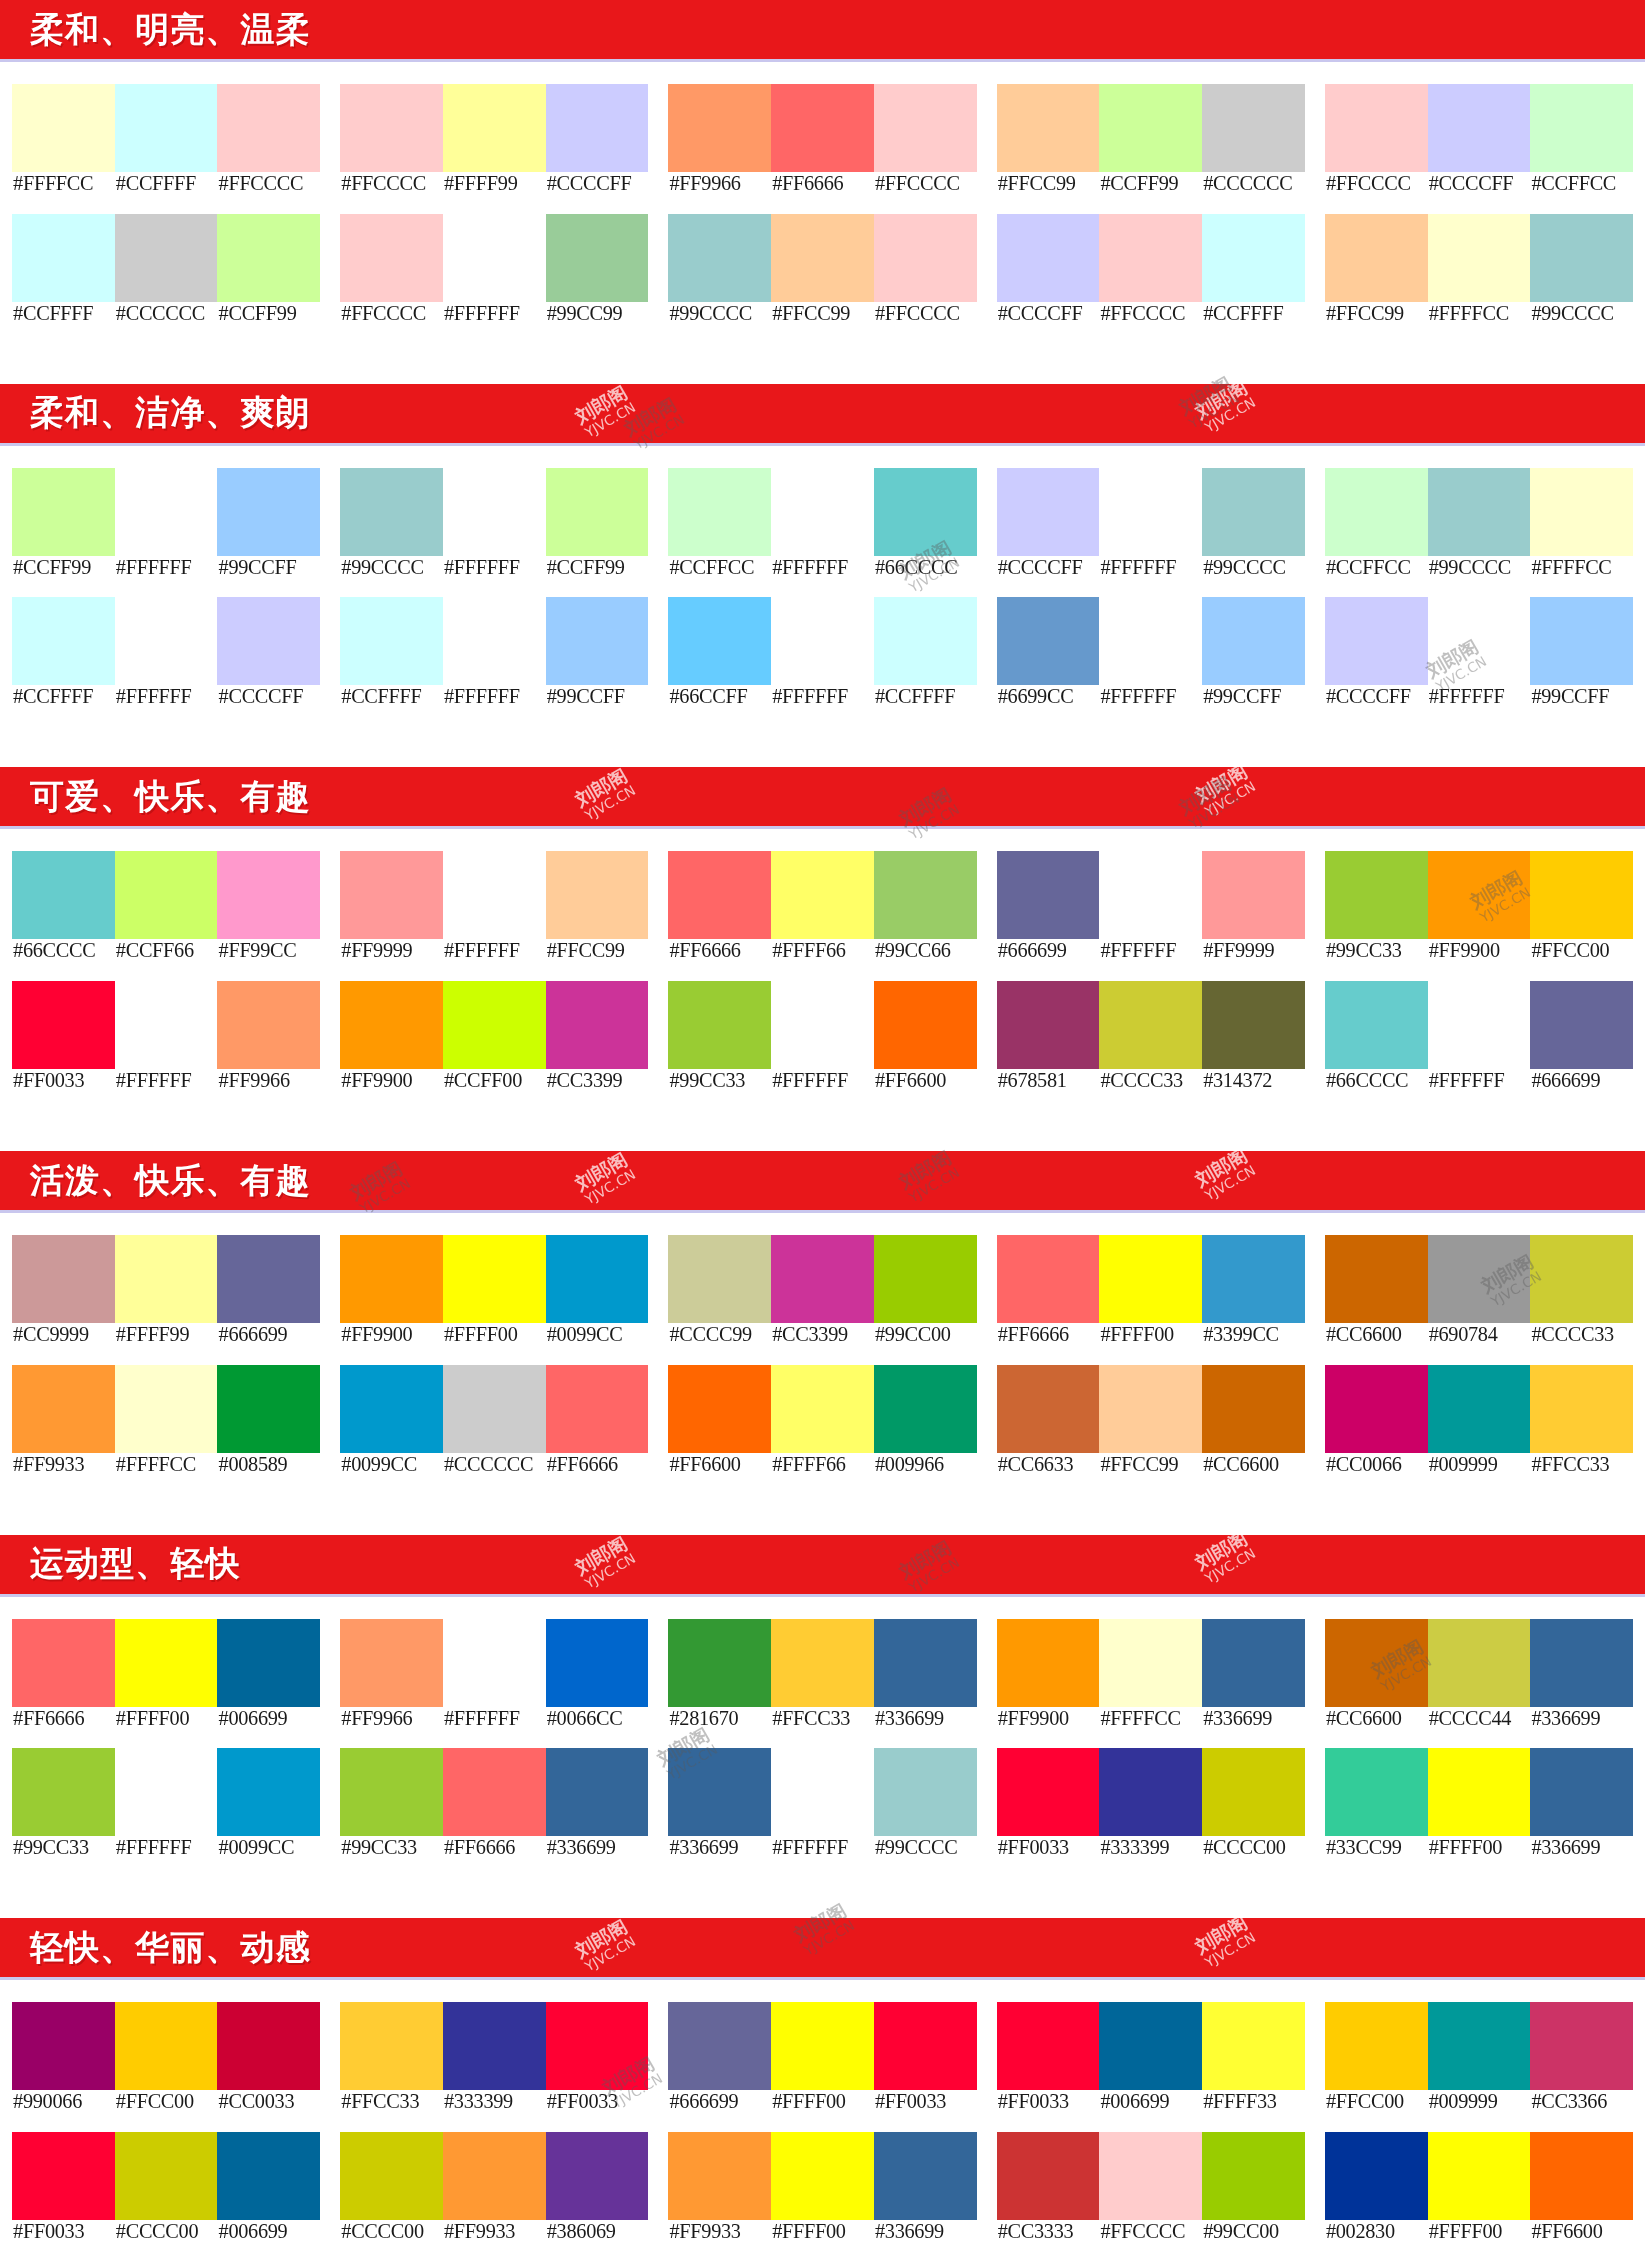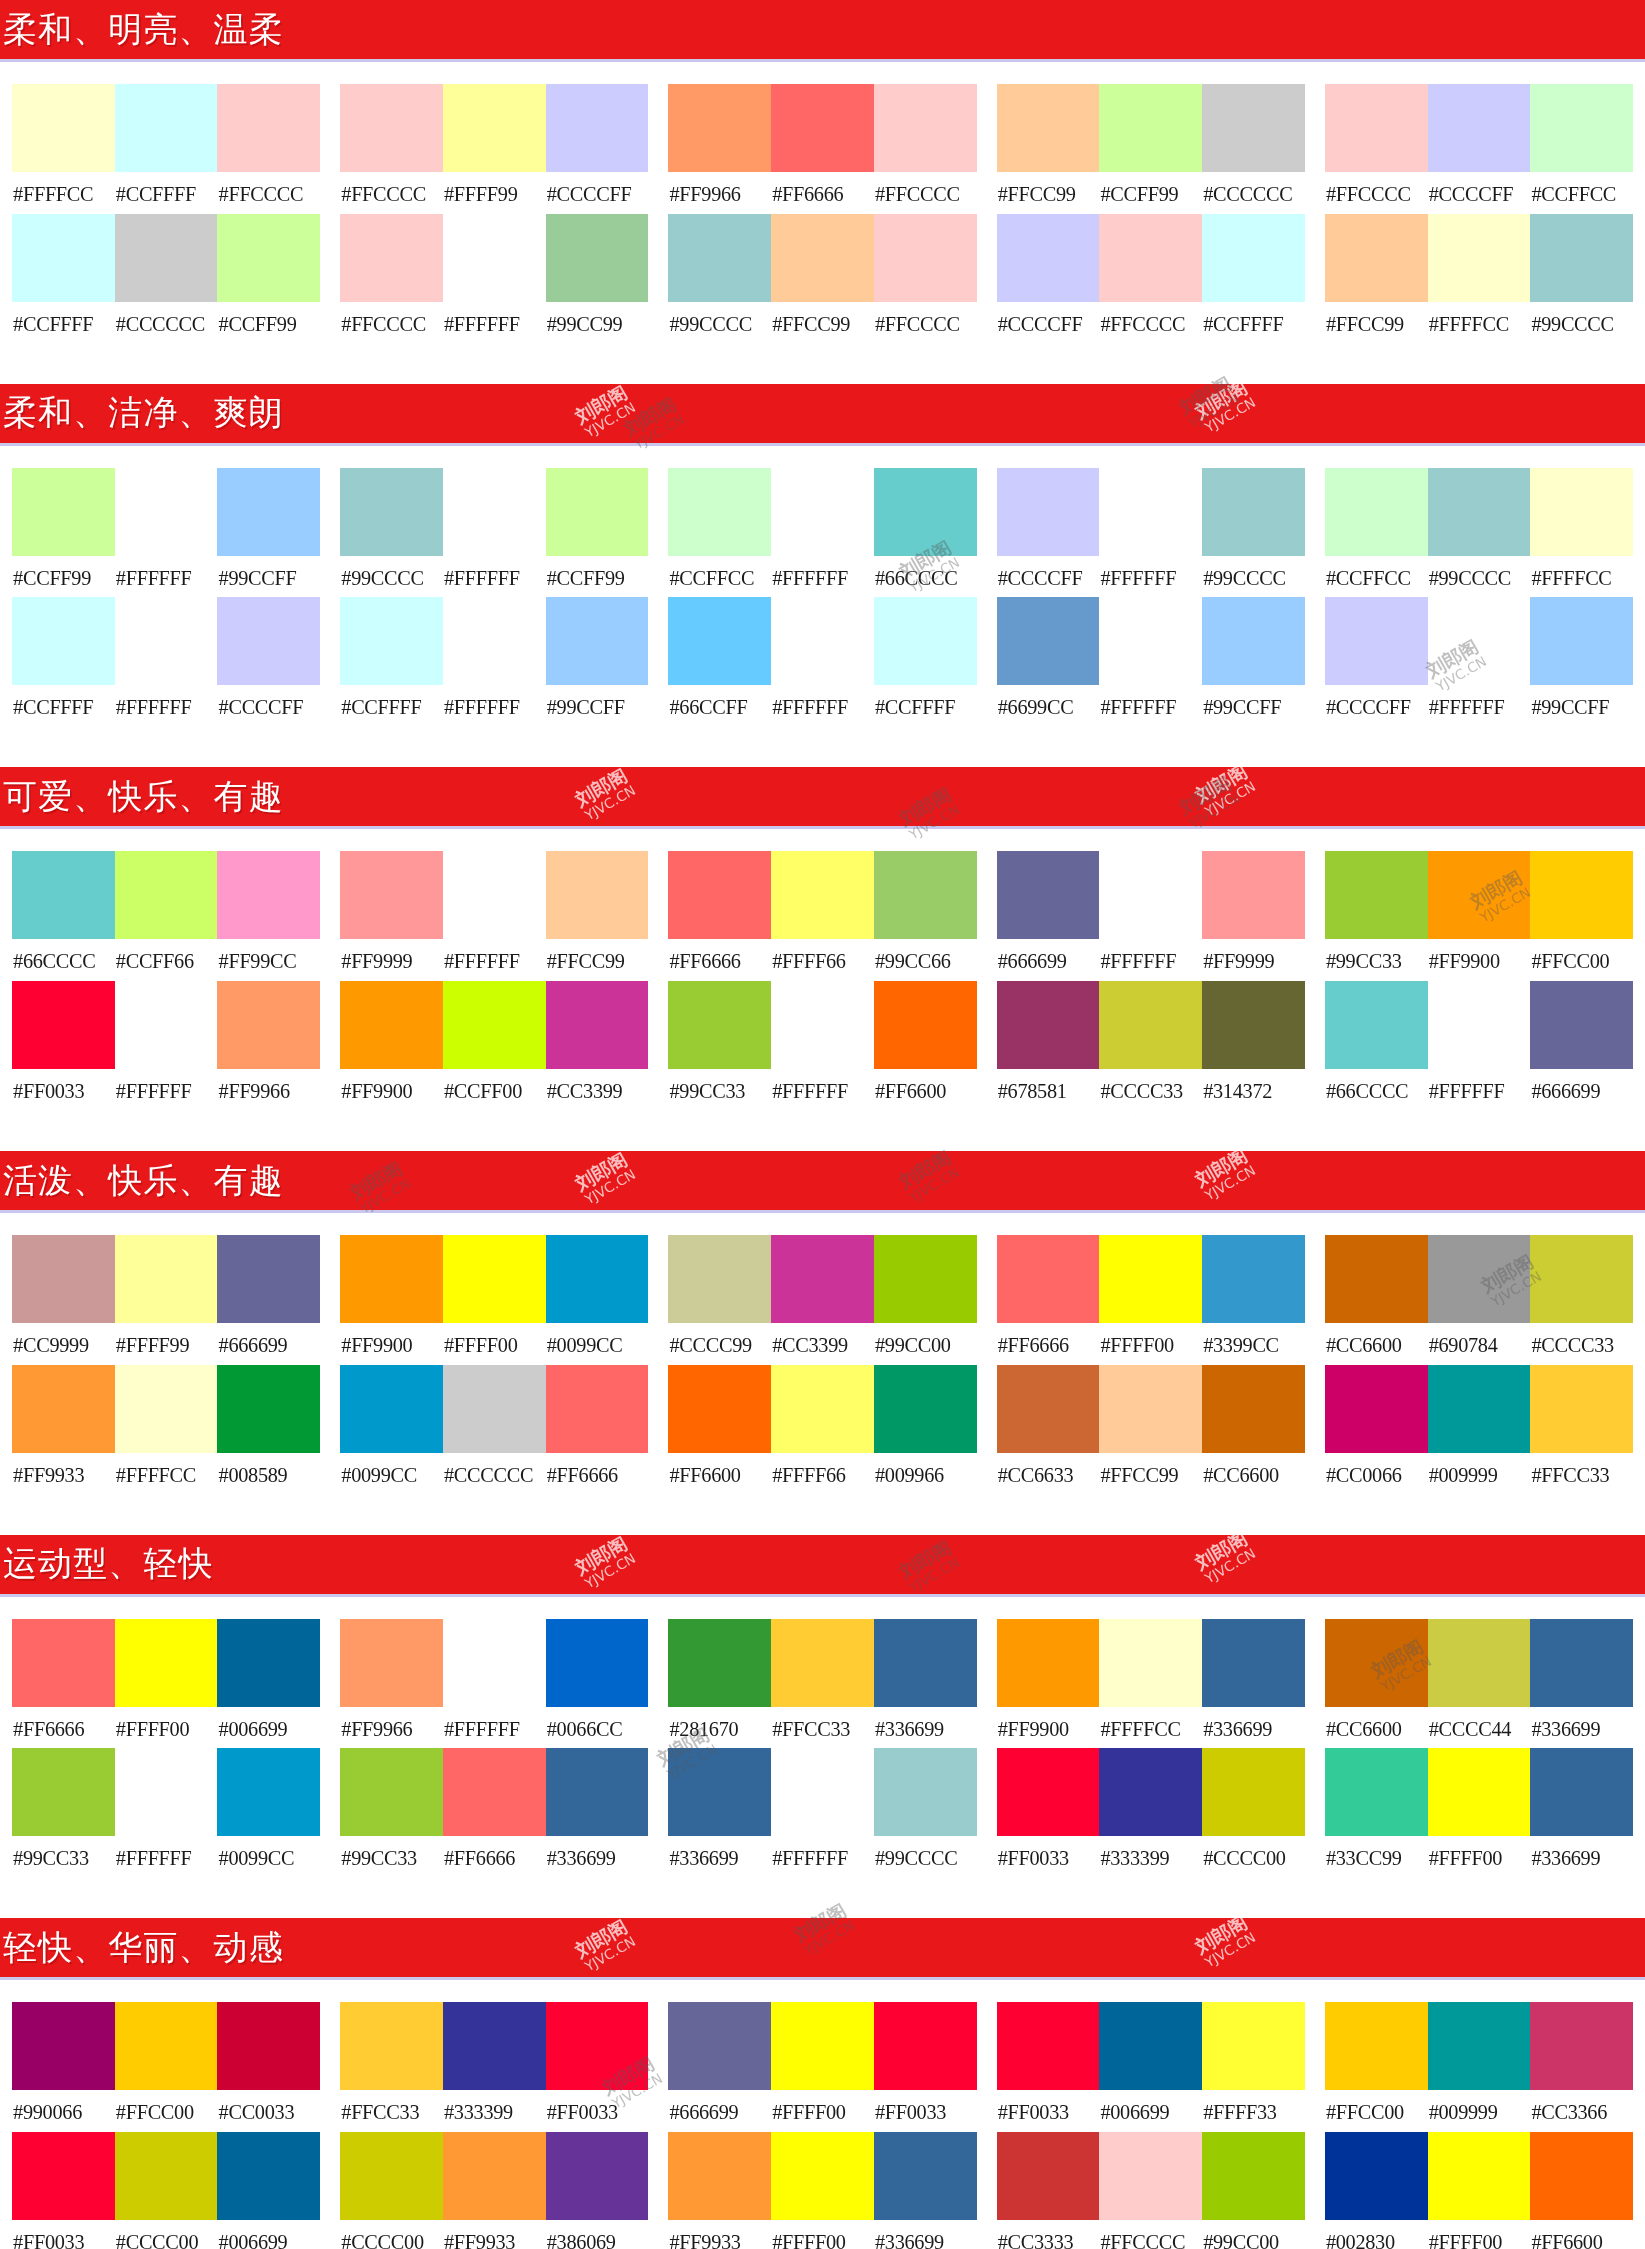--- a/index.html
+++ b/index.html
@@ -25,24 +25,24 @@
     height: 62px;
     background: #e8171a;
     border-bottom: 3.8px solid #c9c7ee;
     display: flex;
     align-items: center;
     overflow: hidden;
   }
   .band-title {
     color: #ffffff;
     font-family: "DejaVu Sans", "Liberation Sans", sans-serif;
-    font-weight: normal;
+    font-weight: bold;
     font-size: 34px;
     letter-spacing: 1.1px;
-    padding-left: 3px;
+    padding-left: 30px;
     text-shadow: 1.6px 1.6px 0 rgba(120,0,0,0.30);
     white-space: nowrap;
   }
 
   
   .groups {
     display: flex;
     width: 100%;
     padding: 0 12px 0 12px;
     gap: 0;
@@ -67,21 +67,21 @@
     width: 100%;
     height: 88px;
     display: block;
   }
   .chip.white-chip { border: 0; }
 
   .label-row {
     display: flex;
     width: 100%;
     height: 34px;
-    align-items: flex-end;
+    align-items: flex-start;
   }
   .hex {
     flex: 1 1 0;
     min-width: 0;
     font-family: "Liberation Serif", "DejaVu Serif", serif;
     font-size: 20.3px;
     color: #1a1a1a;
     letter-spacing: -0.3px;
     white-space: nowrap;
     text-align: left;

